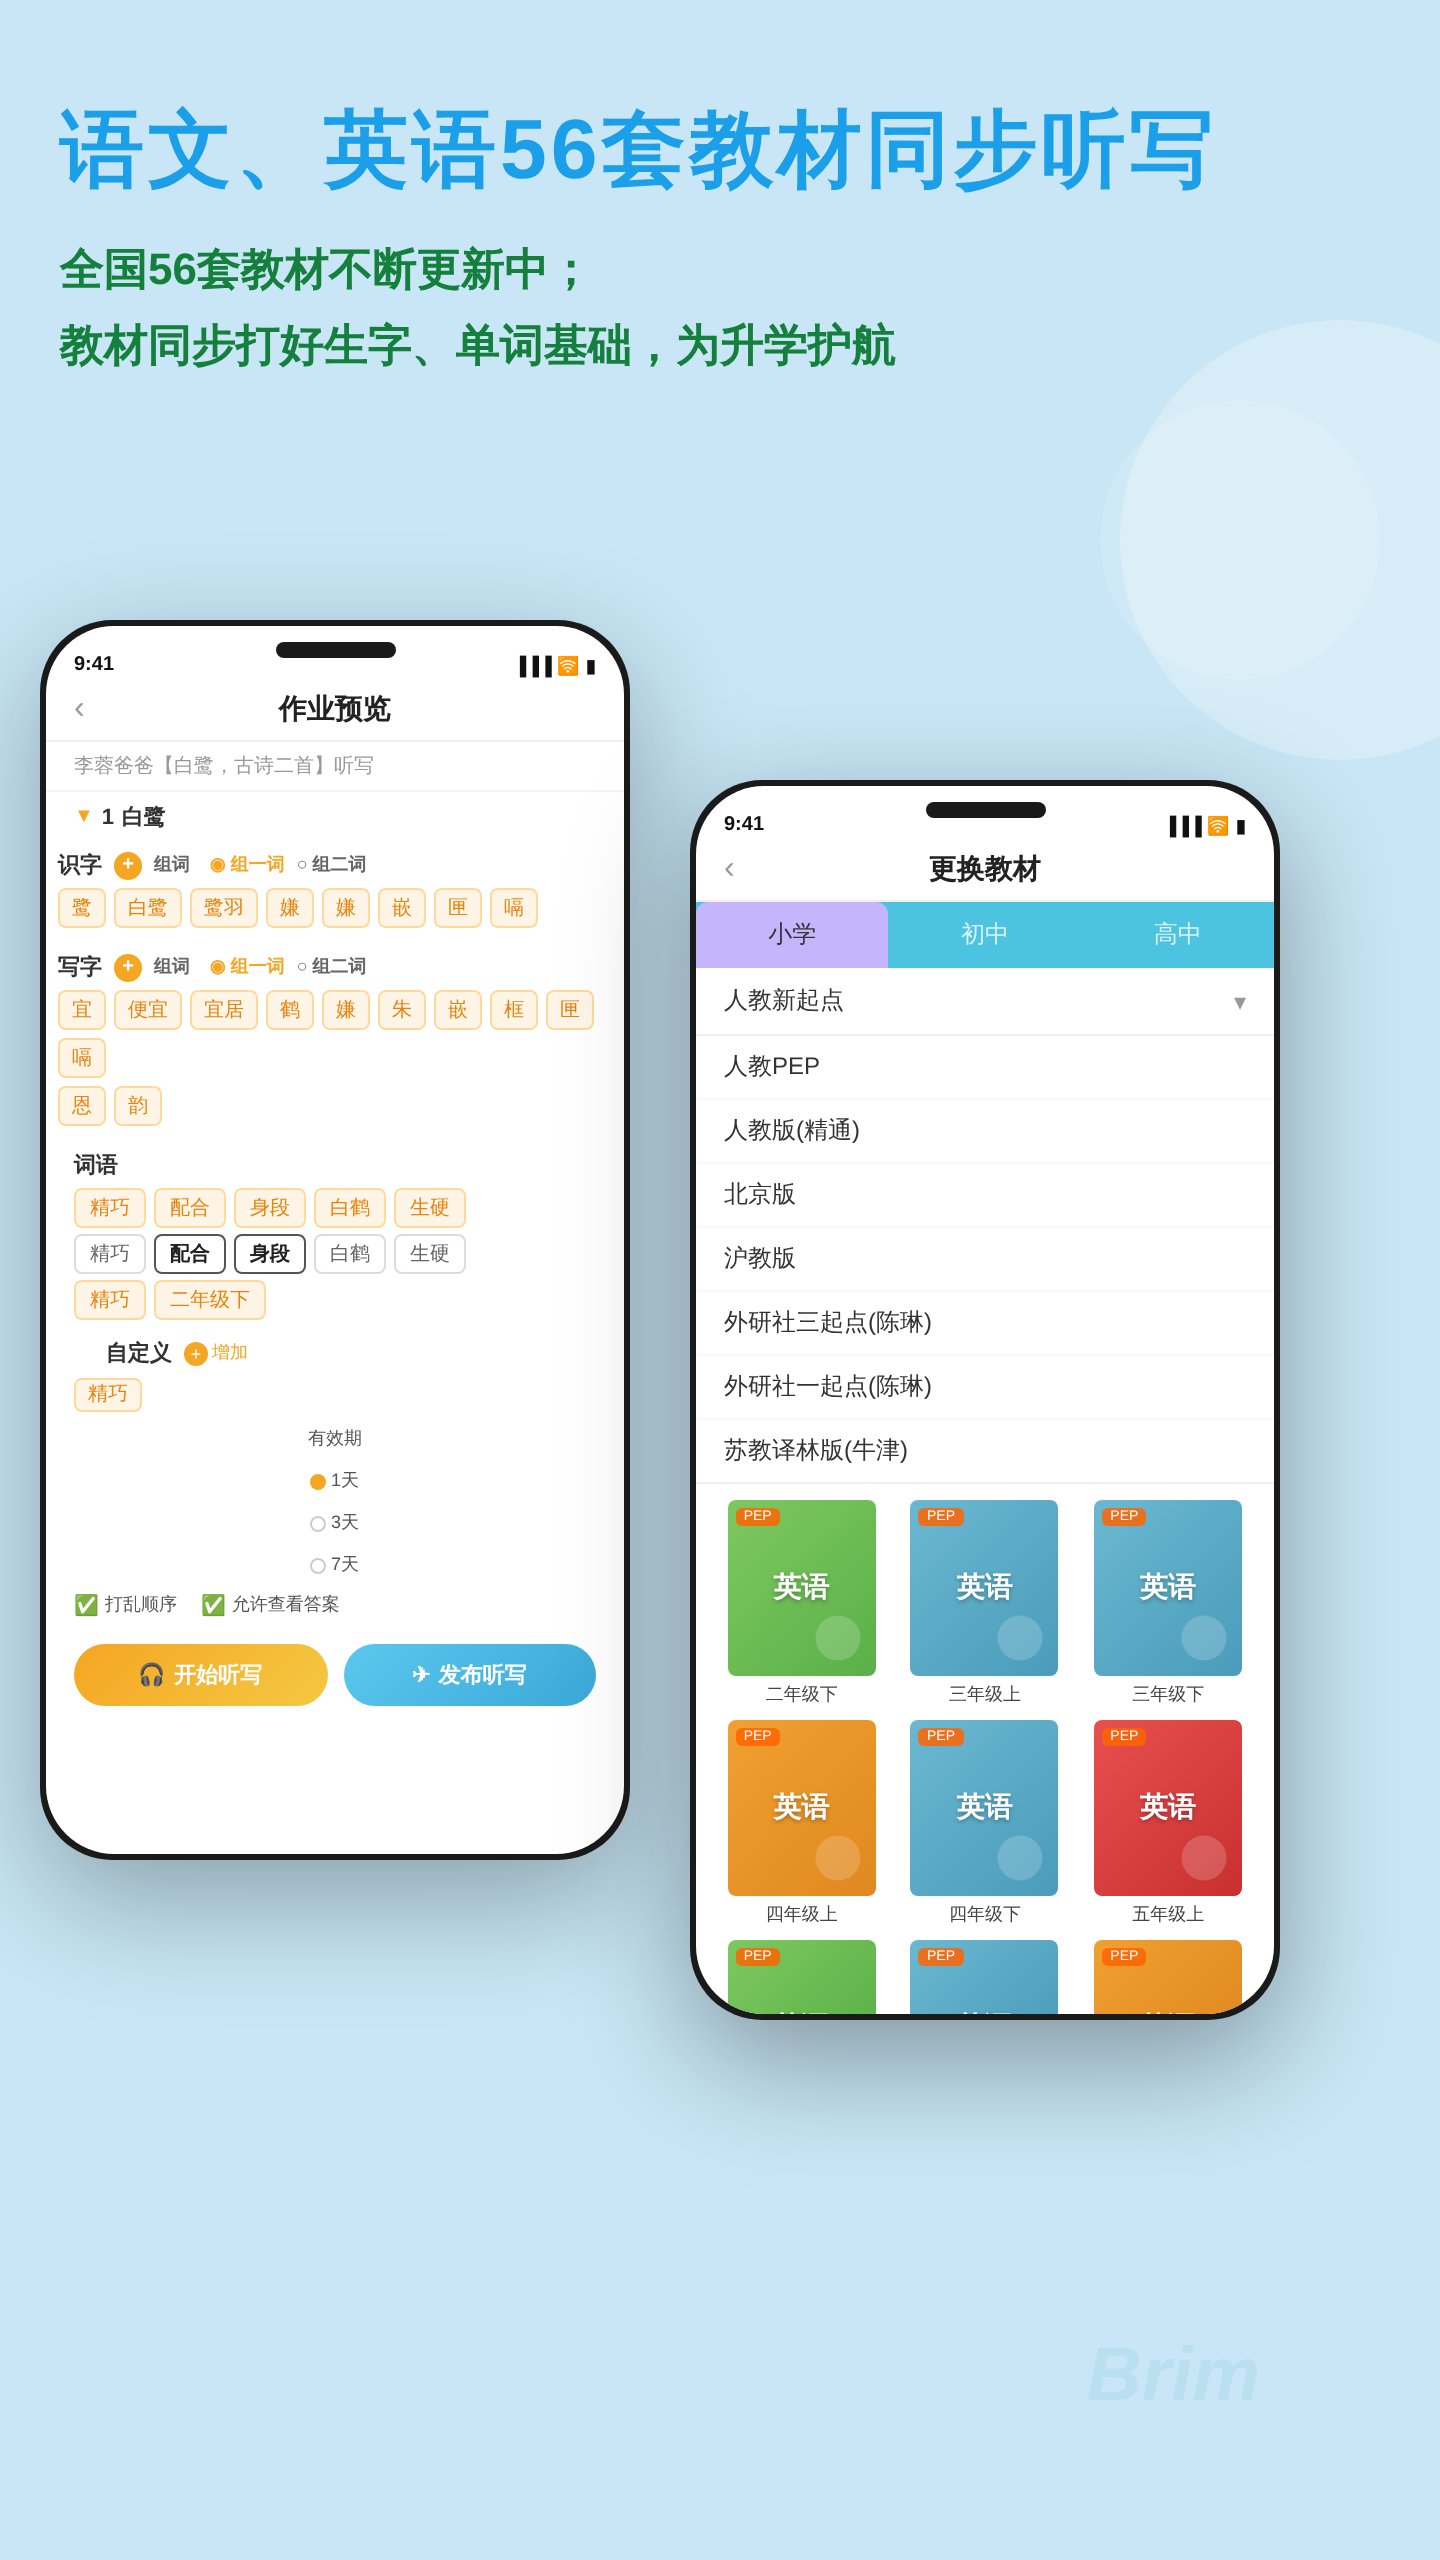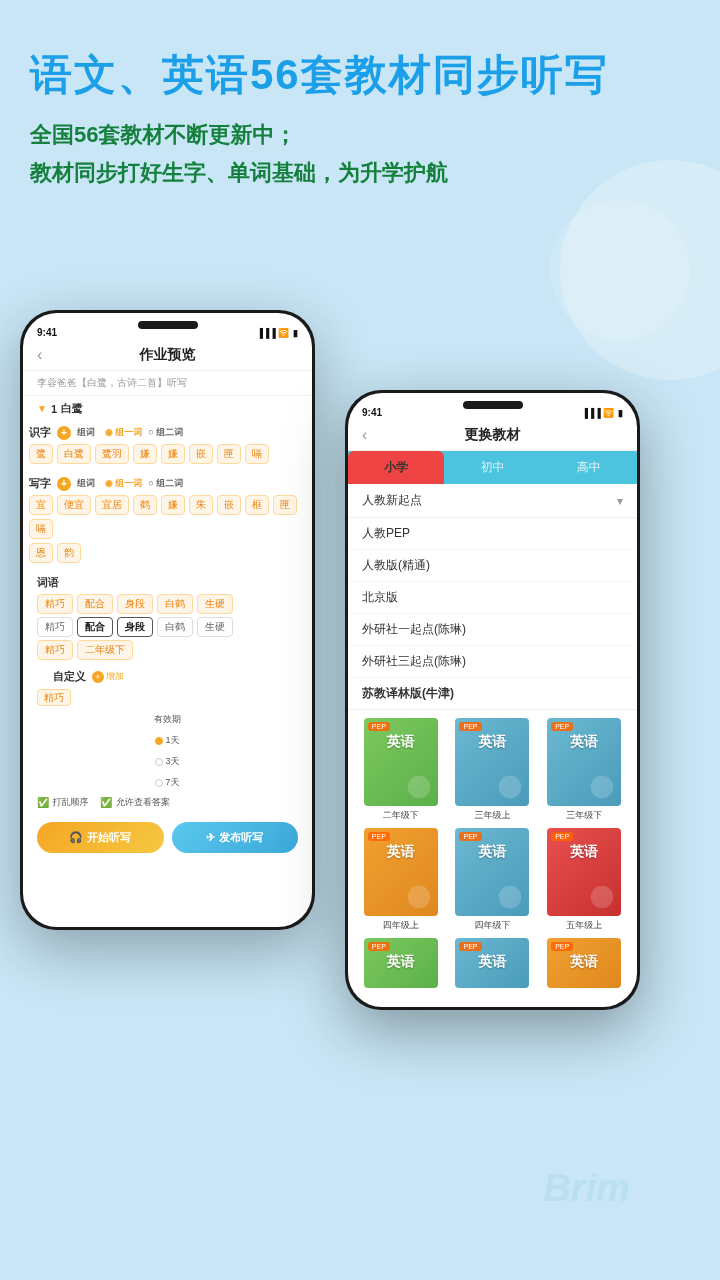--- a/index.html
+++ b/index.html
@@ -386,23 +386,23 @@
       background: #4cc4e0;
     }
     .tab-item {
       flex: 1;
       text-align: center;
       padding: 8px 0;
       font-size: 12px;
       color: rgba(255,255,255,0.8);
     }
     .tab-item.active {
-      background: #ef4444;
+      background: #c4b5fd;
       color: #333;
-      font-weight: 700;
+      font-weight: 400;
       border-radius: 6px 6px 0 0;
     }
 
     .dropdown-row {
       display: flex;
       align-items: center;
       justify-content: space-between;
       padding: 8px 14px;
       border-bottom: 1px solid #f0f0f0;
       font-size: 12px;
@@ -417,21 +417,20 @@
       border-bottom: 1px solid #f0f0f0;
     }
     .menu-item {
       padding: 7px 14px;
       font-size: 12px;
       color: #333;
       border-bottom: 1px solid #f8f8f8;
     }
     .menu-item:last-child {
       border-bottom: none;
-      font-weight: bold;
     }
 
     .books-grid {
       display: grid;
       grid-template-columns: 1fr 1fr 1fr;
       gap: 6px;
       padding: 8px 10px;
     }
     .book-item {
       display: flex;
@@ -467,20 +466,21 @@
 
     .book-cover-inner {
       width: 100%;
       height: 100%;
       display: flex;
       flex-direction: column;
       align-items: center;
       justify-content: flex-start;
       padding: 4px;
       position: relative;
+      gap: 20px;
     }
     .book-brand {
       background: rgba(255,100,0,0.85);
       color: #fff;
       font-size: 7px;
       padding: 1px 4px;
       border-radius: 3px;
       align-self: flex-start;
       margin-bottom: 2px;
     }
@@ -706,22 +706,23 @@
 
       <div class="dropdown-row">
         <span>人教新起点</span>
         <span class="dropdown-arrow">▾</span>
       </div>
 
       <div class="menu-list">
         <div class="menu-item">人教PEP</div>
         <div class="menu-item">人教版(精通)</div>
         <div class="menu-item">北京版</div>
+        <div class="menu-item">沪教版</div>
+        <div class="menu-item">外研社三起点(陈琳)</div>
         <div class="menu-item">外研社一起点(陈琳)</div>
-        <div class="menu-item">外研社三起点(陈琳)</div>
         <div class="menu-item">苏教译林版(牛津)</div>
       </div>
 
       <div class="books-grid">
 
         <div class="book-item">
           <div class="book-cover book-cover-1">
             <div class="book-cover-inner">
               <span class="book-brand">PEP</span>
               <span class="book-title-cn">英语</span>

